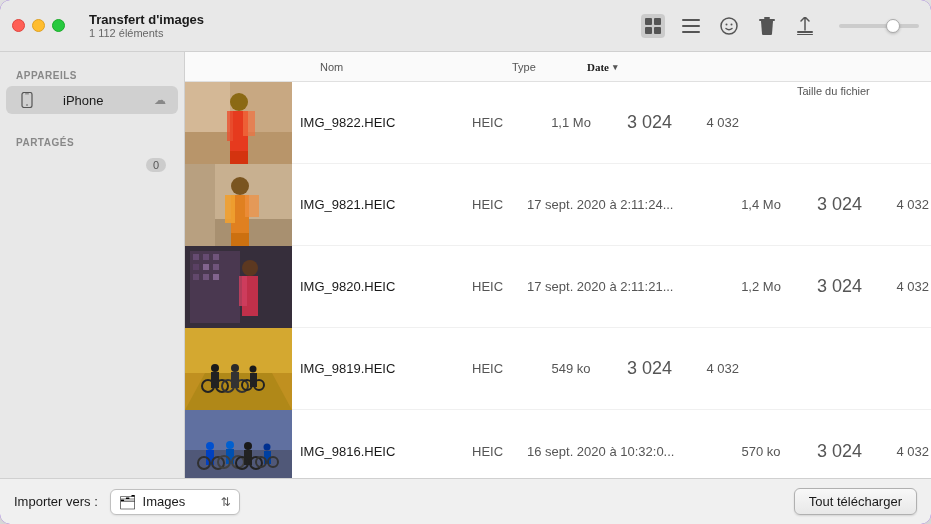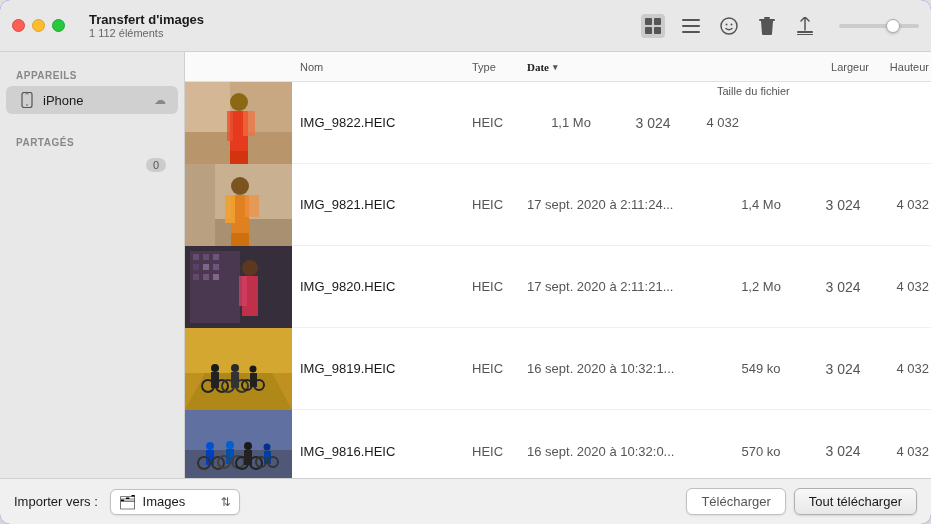--- a/index.html
+++ b/index.html
@@ -137,20 +137,21 @@
       align-items: center;
       padding: 5px 12px;
       border-radius: 6px;
       margin: 1px 6px;
       cursor: pointer;
       color: #1a1a1a;
       font-size: 13px;
     }
     .sidebar-item.active {
       background: #d0d0d0;
+      gap: 20px;
     }
     .sidebar-item-icon {
       width: 18px;
       height: 18px;
       display: flex;
       align-items: center;
       justify-content: center;
       margin-right: 7px;
       color: #555;
       font-size: 14px;
@@ -182,20 +183,21 @@
 
     
     .col-headers {
       display: flex;
       align-items: center;
       border-bottom: 1px solid #e0e0e0;
       background: #fafafa;
       padding: 0;
       height: 30px;
       flex-shrink: 0;
+      gap: 20px;
     }
     .col-thumb { width: 107px; flex-shrink: 0; }
     .col-name { width: 180px; flex-shrink: 0; font-size: 11px; color: #555; padding-left: 8px; font-weight: 500; }
     .col-type { width: 55px; flex-shrink: 0; font-size: 11px; color: #555; font-weight: 500; }
     .col-date {
       width: 190px; flex-shrink: 0; font-size: 11px; color: #1a1a1a;
       font-weight: 600; display: flex; align-items: center; gap: 4px; font-family: Liberation Serif, serif;
     }
     .col-date-arrow { font-size: 9px; color: #555; }
     .col-size { width: 100px; flex-shrink: 0; font-size: 11px; color: #555; font-weight: 500; text-align: left; padding-right: 12px; margin-top: 48px; }
@@ -221,21 +223,21 @@
       height: 82px;
       flex-shrink: 0;
       overflow: hidden;
       position: relative;
     }
 
     .cell-name { width: 180px; flex-shrink: 0; font-size: 13px; color: #1a1a1a; padding-left: 8px; }
     .cell-type { width: 55px; flex-shrink: 0; font-size: 13px; color: #555; }
     .cell-date { width: 190px; flex-shrink: 0; font-size: 13px; color: #555; }
     .cell-size { width: 100px; flex-shrink: 0; font-size: 13px; color: #555; text-align: center; padding-right: 12px; }
-    .cell-width { width: 60px; flex-shrink: 0; font-size: 14px; color: #555; text-align: center; padding-right: 8px; }
+    .cell-width { width: 60px; flex-shrink: 0; font-size: 18px; color: #555; text-align: left; padding-right: 8px; }
     .cell-height { width: 60px; flex-shrink: 0; font-size: 13px; color: #555; text-align: right; padding-right: 8px; }
 
     
     .footer {
       display: flex;
       align-items: center;
       border-top: 1px solid #d0d0d0;
       background: #f0f0f0;
       padding: 1px 14px;
       height: 46px;
@@ -473,21 +475,20 @@
       <circle cx="43" cy="58" r="6" fill="none" stroke="#333" stroke-width="2"></circle>
       <circle cx="57" cy="58" r="6" fill="none" stroke="#333" stroke-width="2"></circle>
       <ellipse cx="68" cy="41" rx="3.5" ry="3.5" fill="#1a1a1a"></ellipse>
       <rect x="65" y="45" width="7" height="14" fill="#222"></rect>
       <circle cx="62" cy="57" r="5" fill="none" stroke="#222" stroke-width="2"></circle>
       <circle cx="74" cy="57" r="5" fill="none" stroke="#222" stroke-width="2"></circle>
     </svg>
       </div>
       <div class="cell-name">IMG_9819.HEIC</div>
       <div class="cell-type">HEIC</div>
-      <div class="cell-date">16 sept. 2020 à 10:32:1...</div>
       <div class="cell-size">549 ko</div>
       <div class="cell-width">3 024</div>
       <div class="cell-height">4 032</div>
     </div>
           <div class="file-row">
       <div class="thumb-cell">
         <svg width="107" height="82" xmlns="http://www.w3.org/2000/svg">
       <rect width="107" height="82" fill="#7a8090"></rect>
       <rect x="0" y="0" width="107" height="40" fill="#6070a0"></rect>
       <rect x="0" y="40" width="107" height="42" fill="#505878"></rect>
@@ -522,16 +523,15 @@
   </div>
 
   <div class="footer">
     <span class="footer-label">Importer vers :</span>
     <div class="footer-dropdown">
       <span class="footer-dropdown-icon">🗂</span>
       <span class="footer-dropdown-text">Images</span>
       <span class="footer-dropdown-arrows">⇅</span>
     </div>
     <div class="footer-spacer"></div>
-    <button class="footer-btn">Télécharger</button>
     <button class="footer-btn-primary">Tout télécharger</button>
   </div>
 </div>
 
 </body></html>

